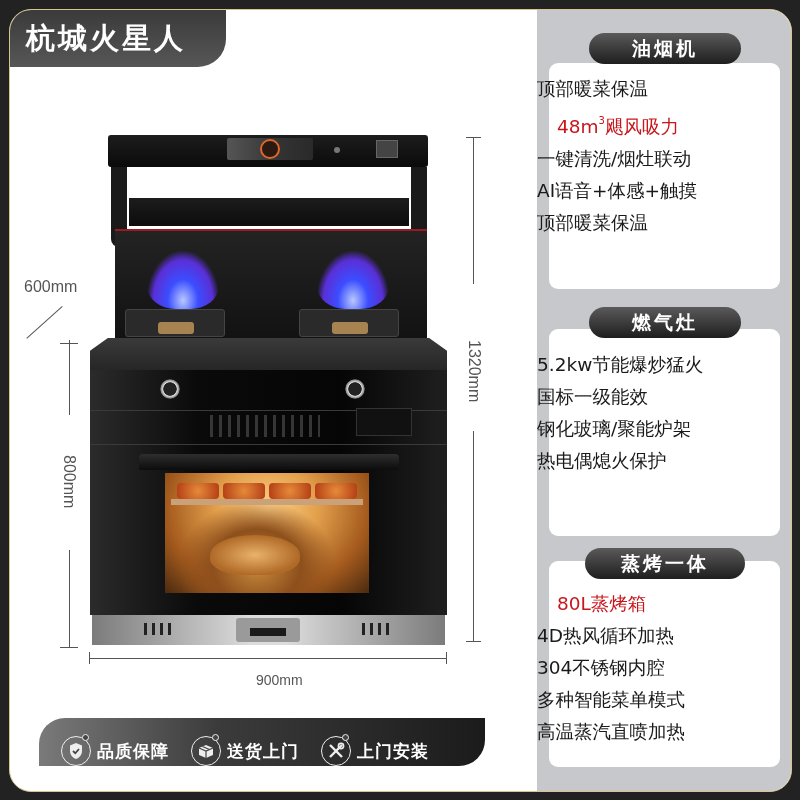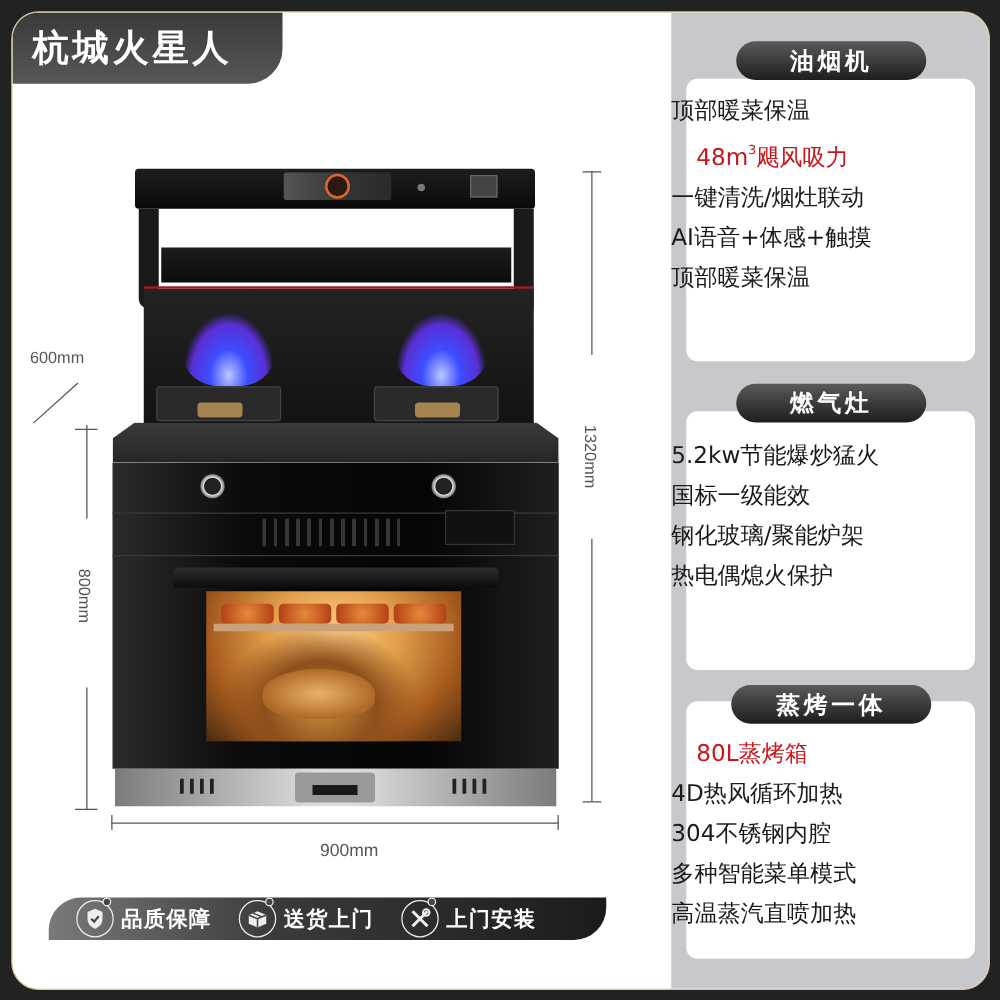--- a/index.html
+++ b/index.html
@@ -34,21 +34,21 @@
     background: linear-gradient(180deg, #5a5a5a 0%, #1e1e1e 100%);
     color: #fff; font-size: 19px; font-weight: bold; letter-spacing: 3px;
     display: flex; align-items: center; justify-content: center;
   }
   .spec-lines { position: absolute; left: 0; right: 0; }
   .spec-line { font-size: 18.5px; line-height: 32px; color: #1a1a1a; white-space: nowrap; }
   .spec-line.red { color: #c8161d; padding-left: 20px; }
   .spec-line sup { font-size: 10px; vertical-align: 9px; }
 
   
-  .dim-text { position: absolute; color: #555; font-size: 13px; font-family: "Liberation Sans", sans-serif; }
+  .dim-text { position: absolute; color: #555; font-size: 16px; font-family: "Liberation Sans", sans-serif; }
   .vline { position: absolute; width: 1px; background: #555; }
   .hline { position: absolute; height: 1px; background: #555; }
 
   
   .appliance { position: absolute; }
   .hood-top {
     position: absolute; left: 107px; top: 134px; width: 320px; height: 32px;
     background: linear-gradient(180deg, #1d1d1d, #0a0a0a); border-radius: 3px;
   }
   .hood-screen {
@@ -120,24 +120,24 @@
   .plinth {
     position: absolute; left: 91px; top: 614px; width: 353px; height: 30px;
     background: linear-gradient(90deg, #7b7b7b, #dcdcdc 45%, #dcdcdc 55%, #7b7b7b);
   }
   .vent { position: absolute; top: 8px; width: 3px; height: 12px; background: #222; }
   .drawer { position: absolute; left: 144px; top: 3px; width: 64px; height: 24px; background: #9a9a9a; border-radius: 3px; }
   .drawer-slot { position: absolute; left: 14px; top: 10px; width: 36px; height: 8px; background: #1a1a1a; }
 
   
   .service-bar {
-    position: absolute; left: 29px; top: 708px; width: 446px; height: 34px;
+    position: absolute; left: 29px; top: 708px; width: 446px; height: 48px;
     background: linear-gradient(90deg, #7a7a7a 0%, #3b3b3b 40%, #1b1b1b 100%);
     border-radius: 26px 0 26px 0;
-    display: flex; align-items: center; padding-left: 22px; gap: 22px;
+    display: flex; align-items: flex-end; padding-left: 22px; gap: 22px;
   }
   .service-item { display: flex; align-items: center; gap: 6px; color: #fff; }
   .service-icon {
     width: 30px; height: 30px; border: 1.5px solid #eee; border-radius: 50%;
     position: relative; display: flex; align-items: center; justify-content: center;
   }
   .service-icon::after {
     content: ""; position: absolute; top: -3px; right: 1px; width: 5px; height: 5px;
     border: 1.5px solid #eee; border-radius: 50%; background: #444;
   }

